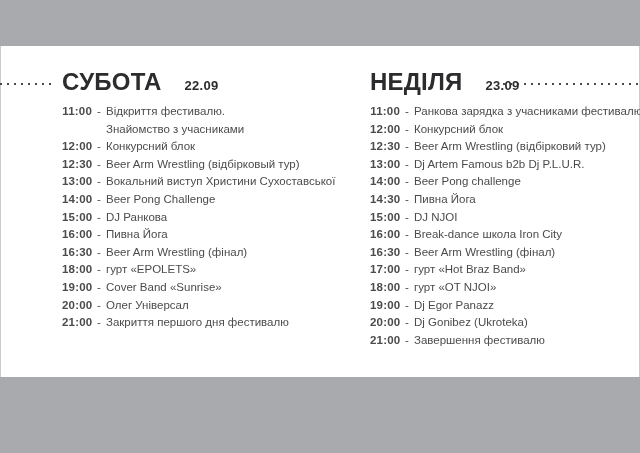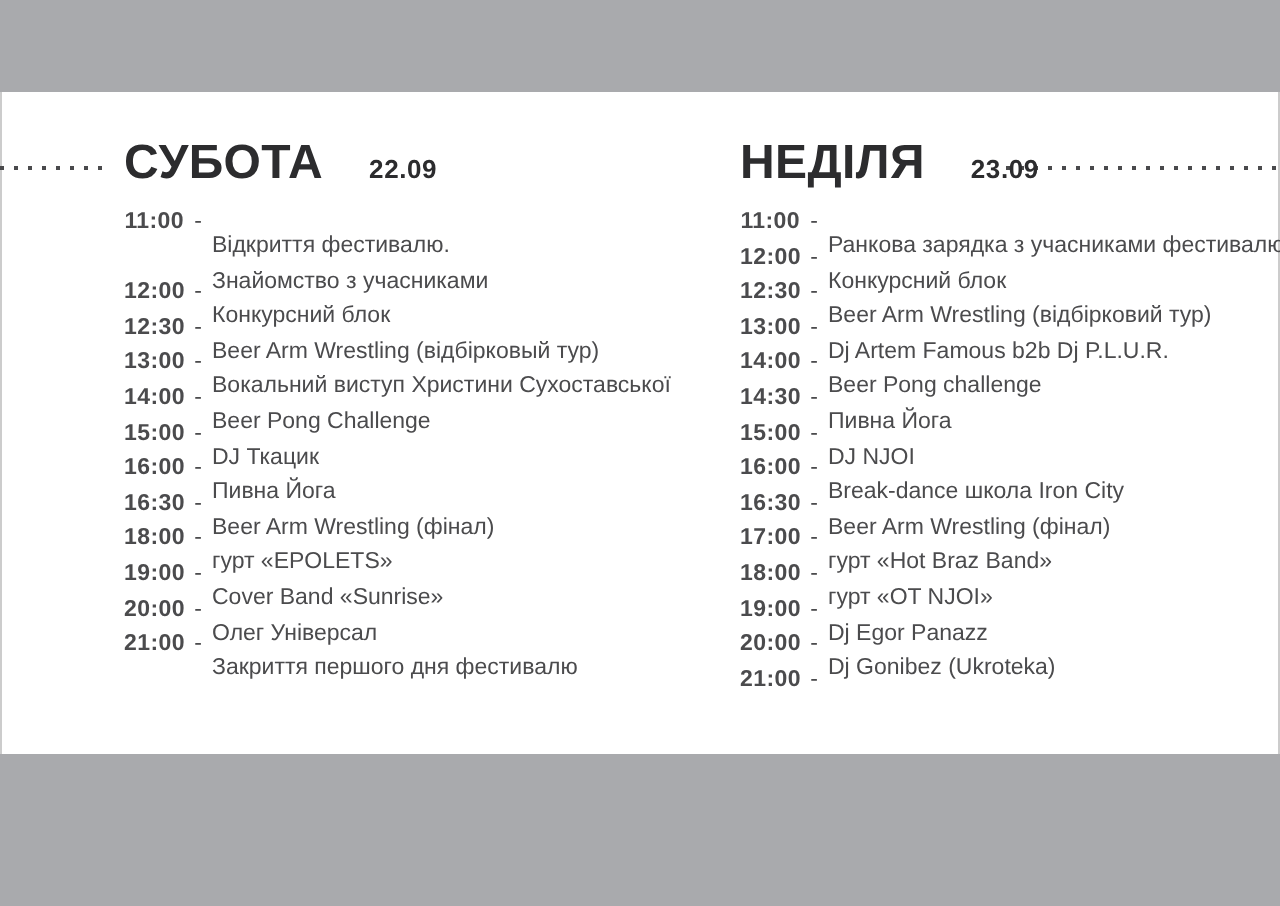--- a/index.html
+++ b/index.html
@@ -72,21 +72,21 @@
     font-weight: 700;
     color: var(--text);
     letter-spacing: 0.2px;
   }
   .event-sep {
     flex: none;
     width: 14px;
     text-align: center;
     color: var(--text);
   }
-  .event-text { color: var(--text); margin-top: 12px; }
+  .event-text { color: var(--text); }
 </style>
 </head>
 <body>
 
 <div class="page">
   <div class="band band-top"></div>
   <div class="dots dots-left"></div>
   <div class="dots dots-right"></div>
 
   <section class="day day-saturday">
@@ -121,21 +121,21 @@
     <span class="event-text">Вокальний виступ Христини Сухоставської</span>
   </div>
         <div class="event-row">
     <span class="event-time">14:00</span>
     <span class="event-sep">-</span>
     <span class="event-text">Beer Pong Challenge</span>
   </div>
         <div class="event-row">
     <span class="event-time">15:00</span>
     <span class="event-sep">-</span>
-    <span class="event-text">DJ Ткацик</span>
+    <span class="event-text">DJ Ранкова</span>
   </div>
         <div class="event-row">
     <span class="event-time">16:00</span>
     <span class="event-sep">-</span>
     <span class="event-text">Пивна Йога</span>
   </div>
         <div class="event-row">
     <span class="event-time">16:30</span>
     <span class="event-sep">-</span>
     <span class="event-text">Beer Arm Wrestling (фінал)</span>
@@ -230,18 +230,19 @@
     <span class="event-text">Dj Egor Panazz</span>
   </div>
         <div class="event-row">
     <span class="event-time">20:00</span>
     <span class="event-sep">-</span>
     <span class="event-text">Dj Gonibez (Ukroteka)</span>
   </div>
         <div class="event-row">
     <span class="event-time">21:00</span>
     <span class="event-sep">-</span>
+    <span class="event-text">Завершення фестивалю</span>
   </div>
       </div>
   </section>
 
   <div class="band band-bottom"></div>
 </div>
 
 </body></html>

